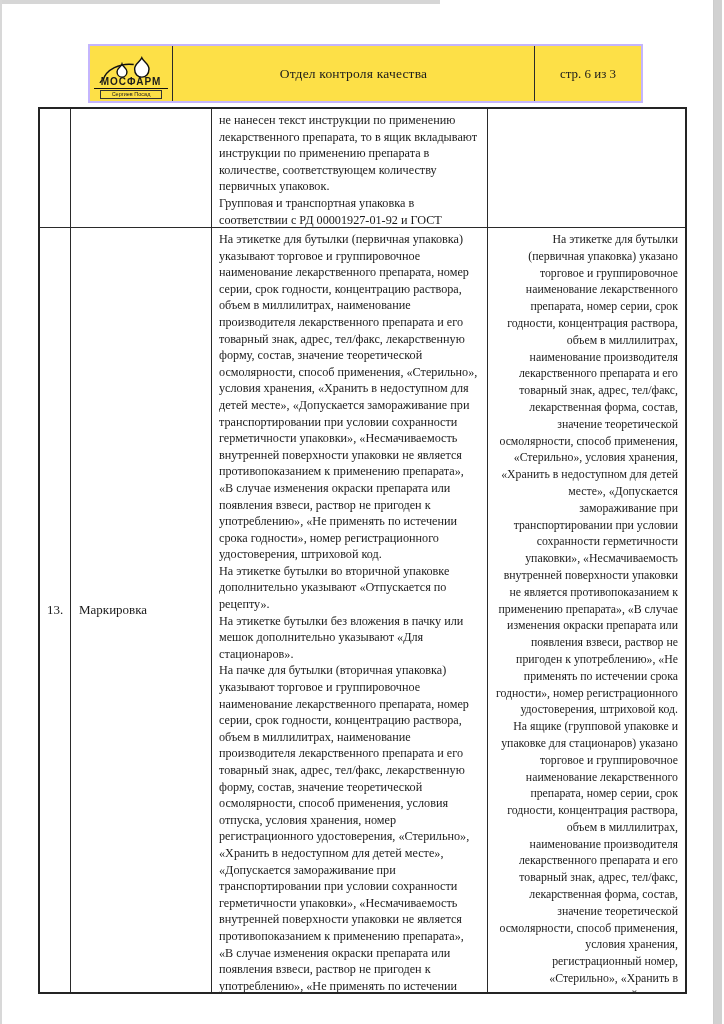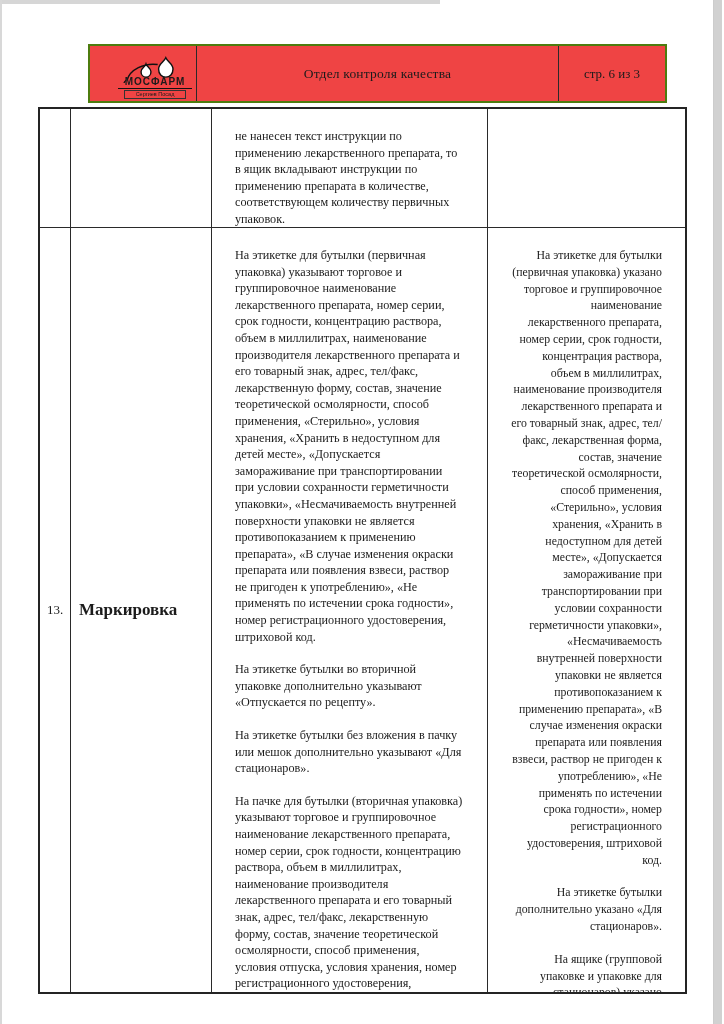--- a/index.html
+++ b/index.html
@@ -6,21 +6,21 @@
   .page{position:relative;width:724px;height:1024px;background:#ffffff;overflow:hidden;
         font-family:"Liberation Serif", serif;color:#1b1b1b;}
   
   .edge-right{position:absolute;right:2px;top:0;width:8px;height:1024px;background:#c9c9c9;opacity:.85;}
   .edge-right-line{position:absolute;right:10px;top:0;width:1px;height:1024px;background:#aaa;opacity:.6;}
   .edge-top{position:absolute;left:0;top:0;width:440px;height:4px;background:#c4c4c4;opacity:.7;}
   .edge-left{position:absolute;left:0;top:0;width:2px;height:1024px;background:#d8d8d8;}
 
   
   .header-table{position:absolute;left:88px;top:44px;width:551px;height:55px;
-      border:2px solid #4d7c0f;display:grid;grid-template-columns:83px 1fr 106px;background:#ef4444;padding-left:24px;}
+      border:2px solid #c4b5fd;display:grid;grid-template-columns:83px 1fr 106px;background:#fde047;}
   .h-cell{border-right:1.6px solid #2a2a2a;display:flex;align-items:center;justify-content:center;}
   .h-cell.last{border-right:none;}
   .h-title{font-size:13.5px;letter-spacing:.2px;}
   .h-page{font-size:13px;}
 
   
   .logo{display:flex;flex-direction:column;align-items:stretch;justify-content:flex-end;width:100%;height:100%;padding:1px 2px;box-sizing:border-box;}
   .logo svg{display:block;margin:0 auto;}
   .brand{font-family:"Liberation Sans", sans-serif;font-weight:bold;font-size:10px;letter-spacing:1px;
          text-align:center;line-height:10px;margin-top:-6px;}
@@ -31,25 +31,25 @@
   
   .main-table{position:absolute;left:38px;top:107px;width:649px;height:887px;
       border:2px solid #242424;box-sizing:border-box;display:grid;
       grid-template-columns:31px 141px 276px 1fr;grid-template-rows:119px 1fr;background:#fff;}
   .mt-cell{border-right:1.6px solid #2a2a2a;overflow:hidden;box-sizing:border-box;}
   .mt-cell.lastcol{border-right:none;}
   .mt-cell.row1{border-bottom:1.6px solid #2a2a2a;}
 
   .txt-mid{padding:3px 8px 0 7px;font-size:12.2px;line-height:16.6px;text-align:left;}
   .txt-right{padding:3px 7px 0 7px;font-size:11.8px;line-height:16.8px;text-align:right;}
-  .txt-mid p,.txt-right p{margin:16px;}
+  .txt-mid p,.txt-right p{margin:0;}
   .it{}
 
   .num-cell{display:flex;align-items:center;justify-content:center;font-size:13px;}
-  .name-cell{display:flex;align-items:center;padding-left:8px;font-weight:bold;font-size:17px;}
+  .name-cell{display:flex;align-items:center;padding-left:8px;font-weight:normal;font-size:13px;}
 </style>
 </head>
 <body>
 
 <div class="page">
   <div class="edge-top"></div>
   <div class="edge-left"></div>
   <div class="edge-right-line"></div>
   <div class="edge-right"></div>
 
@@ -89,17 +89,16 @@
     <div class="mt-cell name-cell">Маркировка</div>
     <div class="mt-cell txt-mid">
       <p><span>На этикетке для бутылки </span><span class="it">(первичная упаковка)</span><span> указывают торговое и группировочное наименование лекарственного препарата, номер серии, срок годности, концентрацию раствора, объем в миллилитрах, наименование производителя лекарственного препарата и его товарный знак, адрес, тел/факс, лекарственную форму, состав, значение теоретической осмолярности, способ применения, «Стерильно», условия хранения, «Хранить в недоступном для детей месте», «Допускается замораживание при транспортировании при условии сохранности герметичности упаковки», «Несмачиваемость внутренней поверхности упаковки не является противопоказанием к применению препарата», «В случае изменения окраски препарата или появления взвеси, раствор не пригоден к употреблению», «Не применять по истечении срока годности», номер регистрационного удостоверения, штриховой код.</span></p>
       <p>На этикетке бутылки во вторичной упаковке дополнительно указывают «Отпускается по рецепту».</p>
       <p>На этикетке бутылки без вложения в пачку или мешок дополнительно указывают «Для стационаров».</p>
       <p><span>На пачке для бутылки </span><span class="it">(вторичная упаковка)</span><span> указывают торговое и группировочное наименование лекарственного препарата, номер серии, срок годности, концентрацию раствора, объем в миллилитрах, наименование производителя лекарственного препарата и его товарный знак, адрес, тел/факс, лекарственную форму, состав, значение теоретической осмолярности, способ применения, условия отпуска, условия хранения, номер регистрационного удостоверения, «Стерильно», «Хранить в недоступном для детей месте», «Допускается замораживание при транспортировании при условии сохранности герметичности упаковки», «Несмачиваемость внутренней поверхности упаковки не является противопоказанием к применению препарата», «В случае изменения окраски препарата или появления взвеси, раствор не пригоден к употреблению», «Не применять по истечении срока годности», штриховой код.</span></p>
 
     </div>
     <div class="mt-cell lastcol txt-right">
       <p>На этикетке для бутылки (первичная упаковка) указано торговое и группировочное наименование лекарственного препарата, номер серии, срок годности, концентрация раствора, объем в миллилитрах, наименование производителя лекарственного препарата и его товарный знак, адрес, тел/факс, лекарственная форма, состав, значение теоретической осмолярности, способ применения, «Стерильно», условия хранения, «Хранить в недоступном для детей месте», «Допускается замораживание при транспортировании при условии сохранности герметичности упаковки», «Несмачиваемость внутренней поверхности упаковки не является противопоказанием к применению препарата», «В случае изменения окраски препарата или появления взвеси, раствор не пригоден к употреблению», «Не применять по истечении срока годности», номер регистрационного удостоверения, штриховой код.</p>
-      <p>На этикетке бутылки дополнительно указано «Для стационаров».</p>
       <p>На ящике (групповой упаковке и упаковке для стационаров) указано торговое и группировочное наименование лекарственного препарата, номер серии, срок годности, концентрация раствора, объем в миллилитрах, наименование производителя лекарственного препарата и его товарный знак, адрес, тел/факс, лекарственная форма, состав, значение теоретической осмолярности, способ применения, условия хранения, регистрационный номер, «Стерильно», «Хранить в недоступном для детей месте», «Допускается замораживание при</p>
     </div>
   </div>
 </div>
 
 </body></html>

